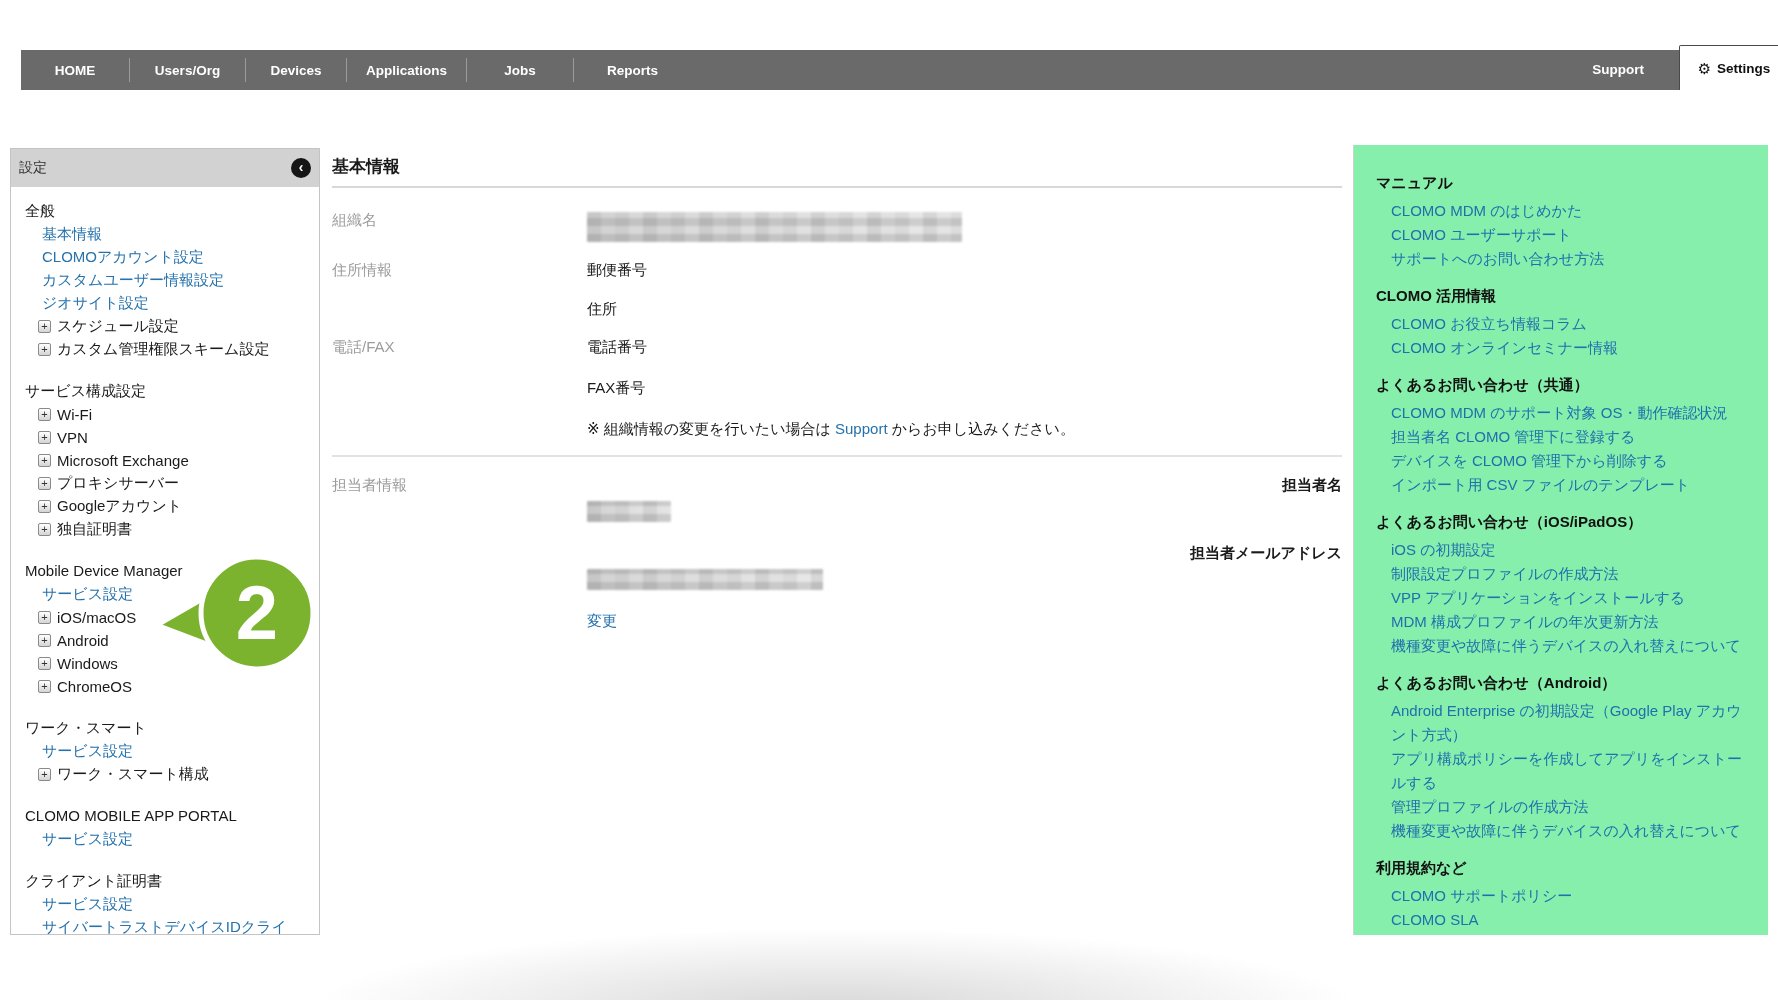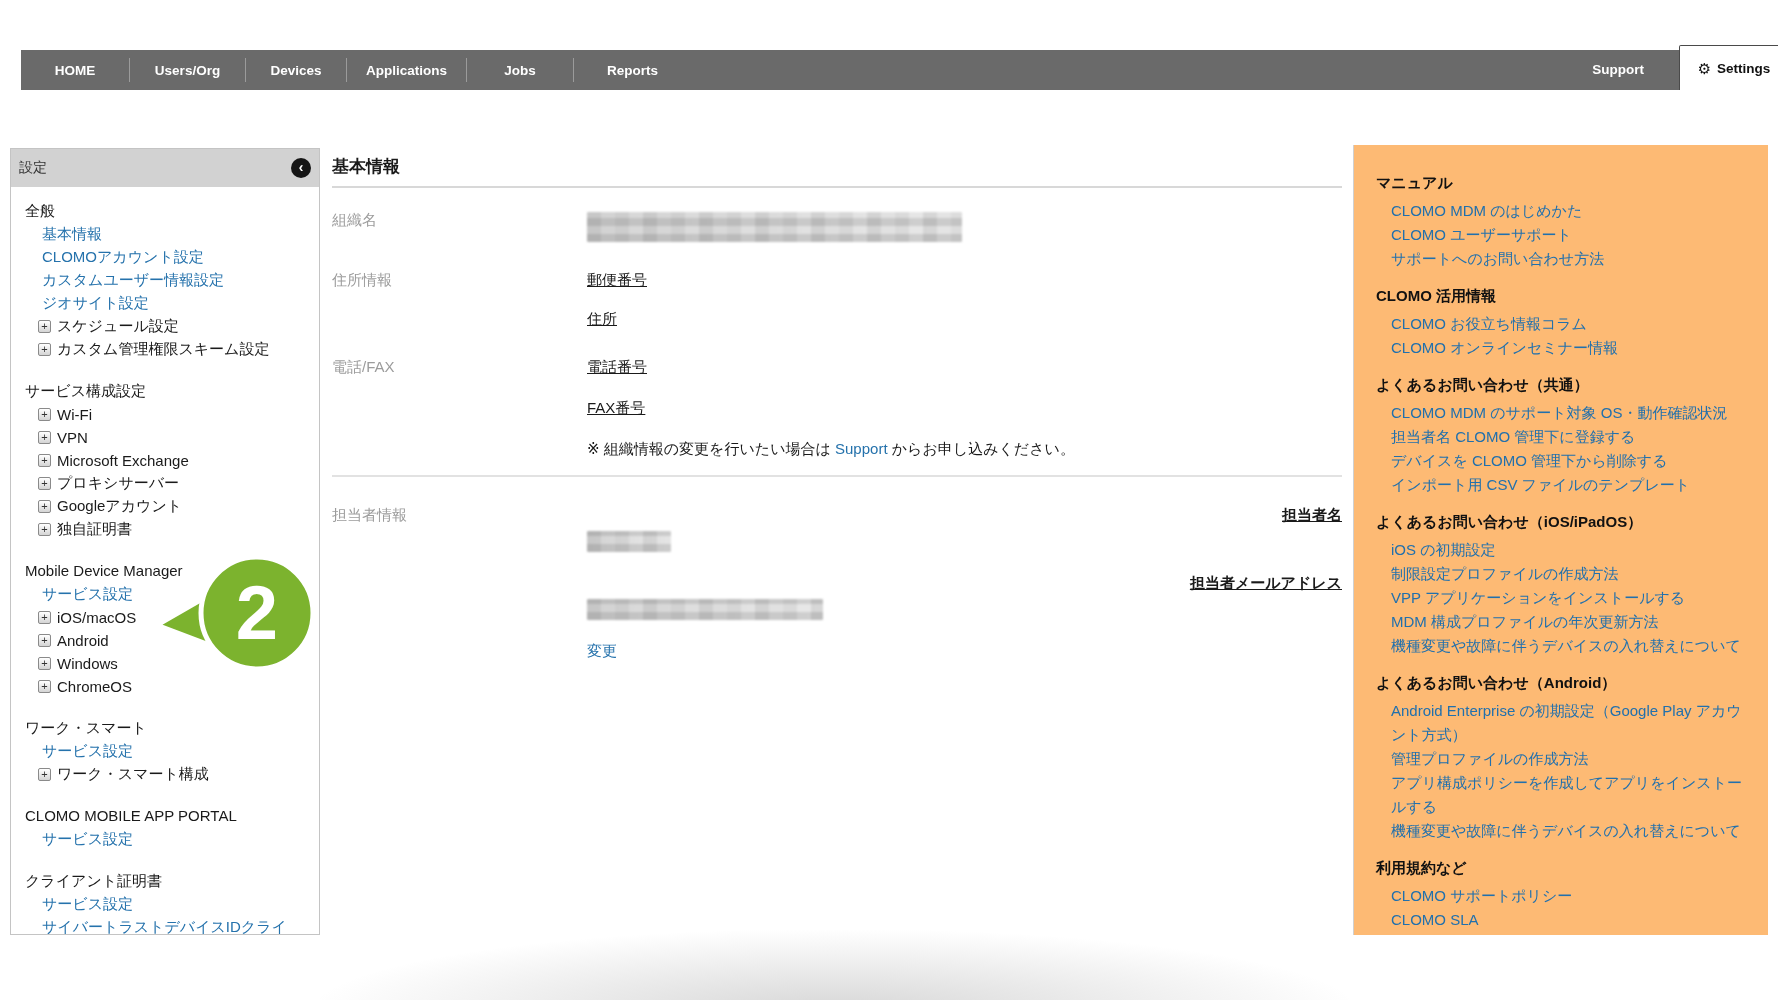--- a/index.html
+++ b/index.html
@@ -39,43 +39,43 @@
     background:linear-gradient(#ffffff,#d4d4d4);color:#333;font-size:11px;line-height:11px;
     text-align:center;box-sizing:border-box;cursor:pointer;}
   .tree-link{color:#2572ac;cursor:pointer;}
   .tree-text{color:#1a1a1a;}
   
   .balloon{position:absolute;left:152px;top:549px;width:178px;height:136px;z-index:5;pointer-events:none;}
   
   .main{position:absolute;left:332px;top:148px;width:1010px;}
   .main-title{font-size:17px;font-weight:bold;line-height:22px;margin:8px 0 8px 0;color:#1a1a1a;}
   .title-rule{height:2px;background:#d8d8d8;}
-  .info-row{display:flex;margin-top:28px;}
+  .info-row{display:flex;margin-top:18px;}
   .info-row.first{margin-top:22px;}
   .field-label{flex:0 0 255px;color:#9c9c9c;font-size:15px;line-height:20px;}
   .field-col{flex:1;}
-  .field-name{font-size:15px;line-height:20px;color:#1a1a1a;text-decoration:underline;}
+  .field-name{font-size:15px;line-height:20px;color:#1a1a1a;}
   .field-name.bold{font-weight:bold;text-align:right;}
   .vgap{height:19px;}
   .vgap-lg{height:21px;}
   .px-blur{
     background-image:
       linear-gradient(90deg, rgba(150,150,150,.25), rgba(215,215,215,.12)),
       repeating-linear-gradient(0deg, rgba(165,165,165,.45) 0 8px, rgba(228,228,228,.45) 8px 16px),
       repeating-linear-gradient(90deg, #cdcdcd 0 14px, #e9e9e9 14px 28px, #d8d8d8 28px 42px, #f1f1f1 42px 56px);
     filter:blur(1.2px);border-radius:1px;}
   .blur-org{width:375px;height:30px;margin-top:2px;}
   .blur-name{width:84px;height:21px;margin-top:6px;}
   .blur-mail{width:236px;height:21px;margin-top:6px;}
   .note{font-size:15px;line-height:20px;color:#1a1a1a;}
   .inline-link{color:#2572ac;cursor:pointer;}
   .section-rule{height:2px;background:#e2e2e2;margin-top:16px;}
   .change-link{display:inline-block;margin-top:22px;font-size:15px;color:#2572ac;cursor:pointer;}
   
-  .help-panel{position:absolute;left:1353px;top:145px;width:415px;height:790px;background:#fdba74;
+  .help-panel{position:absolute;left:1353px;top:145px;width:415px;height:790px;background:#86efac;
     border-left:1px solid #d0d0d0;box-sizing:border-box;overflow:hidden;padding:26px 12px 0 22px;}
   .help-section{margin-bottom:13px;}
   .help-title{font-size:15px;font-weight:bold;line-height:24px;margin-bottom:4px;color:#111;}
   .help-link{display:block;color:#2170ad;font-size:15px;line-height:24px;padding-left:15px;
     text-decoration:none;cursor:pointer;}
   
   .bottom-shade{position:absolute;left:320px;width:1030px;bottom:0;height:70px;
     background:radial-gradient(ellipse at 50% 115%, rgba(110,110,110,.28), rgba(255,255,255,0) 72%);}
 </style>
 </head>
@@ -288,22 +288,22 @@
         <div class="help-title">よくあるお問い合わせ（iOS/iPadOS）</div>
         <a class="help-link">iOS の初期設定</a>
         <a class="help-link">制限設定プロファイルの作成方法</a>
         <a class="help-link">VPP アプリケーションをインストールする</a>
         <a class="help-link">MDM 構成プロファイルの年次更新方法</a>
         <a class="help-link">機種変更や故障に伴うデバイスの入れ替えについて</a>
       </div>
       <div class="help-section">
         <div class="help-title">よくあるお問い合わせ（Android）</div>
         <a class="help-link">Android Enterprise の初期設定（Google Play アカウント方式）</a>
+        <a class="help-link">アプリ構成ポリシーを作成してアプリをインストールする</a>
         <a class="help-link">管理プロファイルの作成方法</a>
-        <a class="help-link">アプリ構成ポリシーを作成してアプリをインストールする</a>
         <a class="help-link">機種変更や故障に伴うデバイスの入れ替えについて</a>
       </div>
       <div class="help-section">
         <div class="help-title">利用規約など</div>
         <a class="help-link">CLOMO サポートポリシー</a>
         <a class="help-link">CLOMO SLA</a>
       </div>
     </div>
 </div>
 

